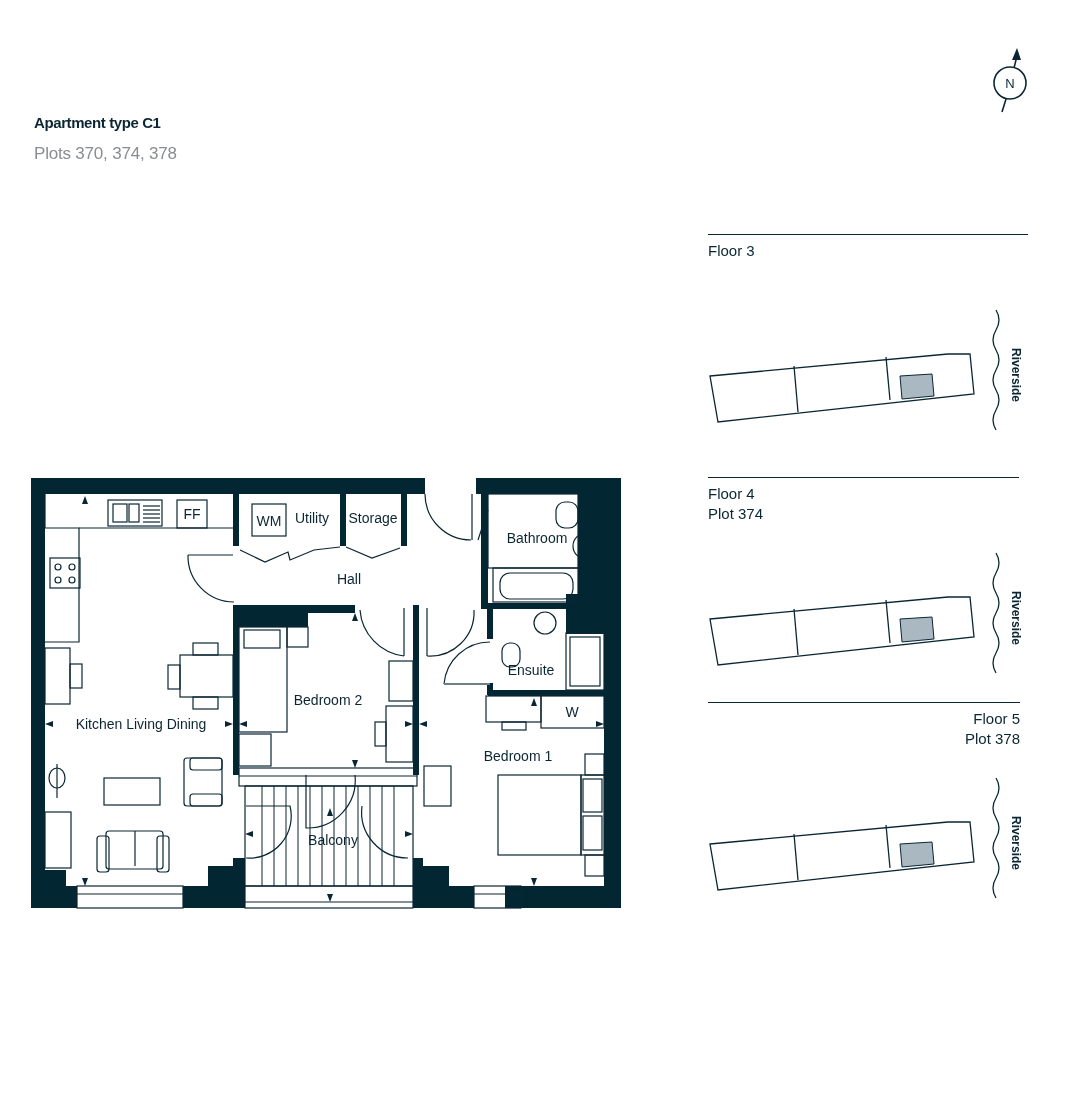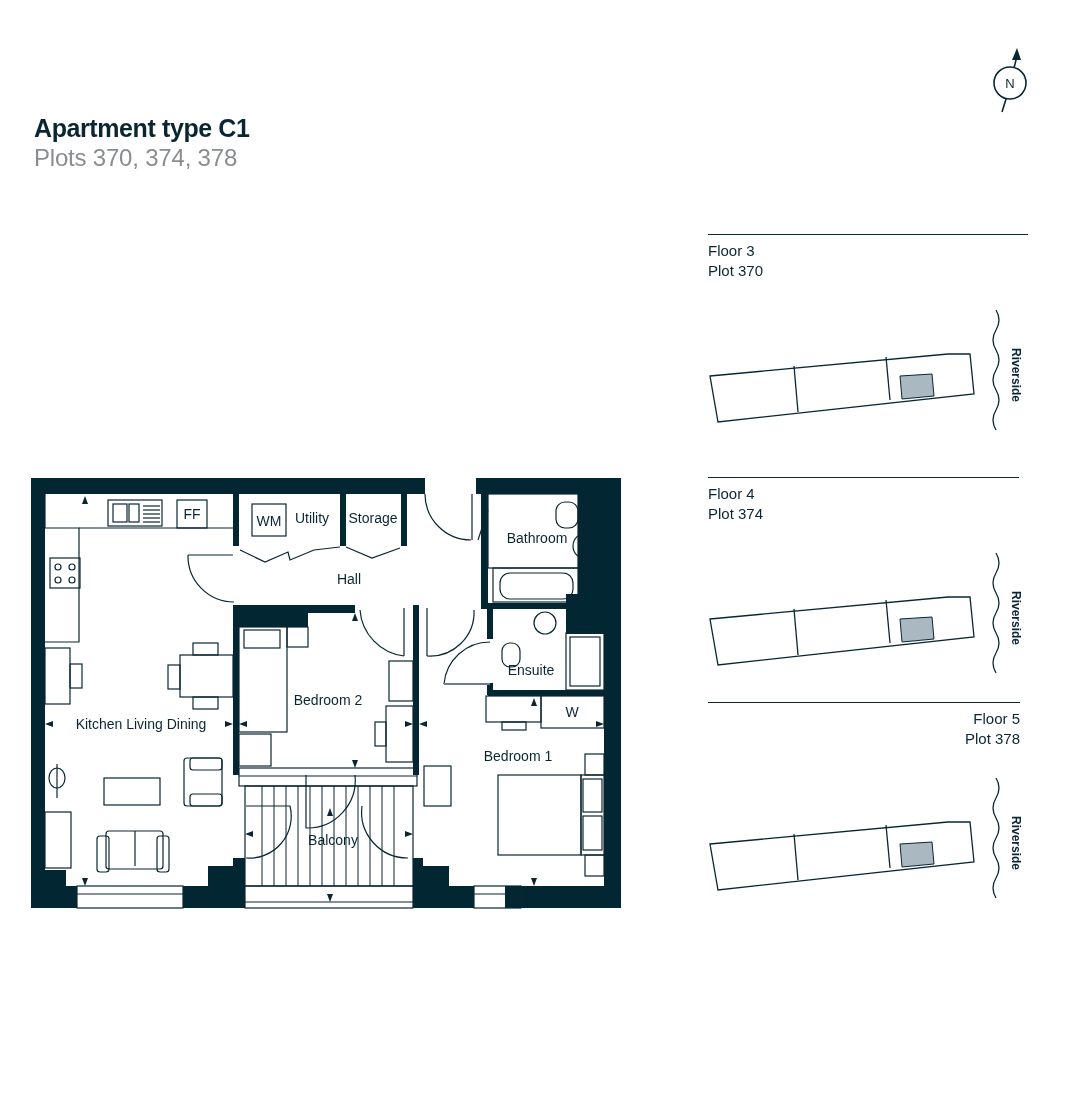--- a/index.html
+++ b/index.html
@@ -1,18 +1,18 @@
 <!DOCTYPE html>
 <html><head>
 <meta charset="utf-8">
 <style>
   html, body { margin:0; padding:0; background:#ffffff; }
   body { width:1077px; height:1118px; position:relative; overflow:hidden; font-family:"Liberation Sans", sans-serif; color:#0b2633; }
-  .title { position:absolute; left:34px; top:114px; font-size:25px; font-weight:bold; letter-spacing:-0.4px; color:#0b2633; }
-  .subtitle { position:absolute; left:34px; top:144px; font-size:24px; color:#8a8d90; letter-spacing:-0.2px; }
+  .title { position:absolute; left:34px; top:114px; font-size:15px; font-weight:bold; letter-spacing:-0.4px; color:#0b2633; }
+  .subtitle { position:absolute; left:34px; top:144px; font-size:17px; color:#8a8d90; letter-spacing:-0.2px; }
   .north { position:absolute; left:988px; top:44px; width:50px; height:72px; }
   .plan { position:absolute; left:0; top:0; width:1077px; height:1118px; }
   .room-label { font-family:"Liberation Sans", sans-serif; font-size:14px; fill:#0b2633; }
   .floor-block { position:absolute; left:708px; width:320px; }
   .floor-rule { height:0; border-top:1px solid #0b2633; }
   .floor-name { font-size:15px; font-weight:normal; margin-top:6px; line-height:20px; color:#0b2633; }
   .floor-plot { font-size:15px; line-height:20px; color:#0b2633; }
   .keyplan { position:absolute; left:0; width:330px; height:140px; }
   .riverside { font-family:"Liberation Sans", sans-serif; font-size:12px; font-weight:bold; fill:#0b2633; }
 </style>
@@ -211,21 +211,20 @@
   <text class="room-label" x="518" y="761" text-anchor="middle">Bedroom 1</text>
   <text class="room-label" x="333" y="845" text-anchor="middle">Balcony</text>
   <text class="room-label" x="192" y="519" text-anchor="middle">FF</text>
   <text class="room-label" x="269" y="526" text-anchor="middle">WM</text>
   <text class="room-label" x="572" y="717" text-anchor="middle">W</text>
 </svg>
 
 <div class="floor-block" style="top:234px;">
   <div class="floor-rule"></div>
   <div class="floor-name">Floor 3</div>
-  <div class="floor-plot">Plot 370</div>
   <svg class="keyplan" style="top:72px;" viewBox="0 0 330 140">
     <g fill="none" stroke="#0b2633" stroke-width="1.3">
       <polygon points="2,70 240,48 262,48 266,88 10,116"></polygon>
       <line x1="86" y1="60" x2="90" y2="106"></line>
       <line x1="178" y1="51" x2="182" y2="94"></line>
     </g>
     <polygon points="192,70 224,68 226,90 194,93" fill="#a9b8c1" stroke="#0b2633" stroke-width="1"></polygon>
     <path d="M288,4 q6,10 0,20 q-6,10 0,20 q6,10 0,20 q-6,10 0,20 q6,10 0,20 q-6,10 0,20" fill="none" stroke="#0b2633" stroke-width="1.3"></path>
     <text class="riverside" transform="translate(304,42) rotate(90)">Riverside</text>
   </svg>

